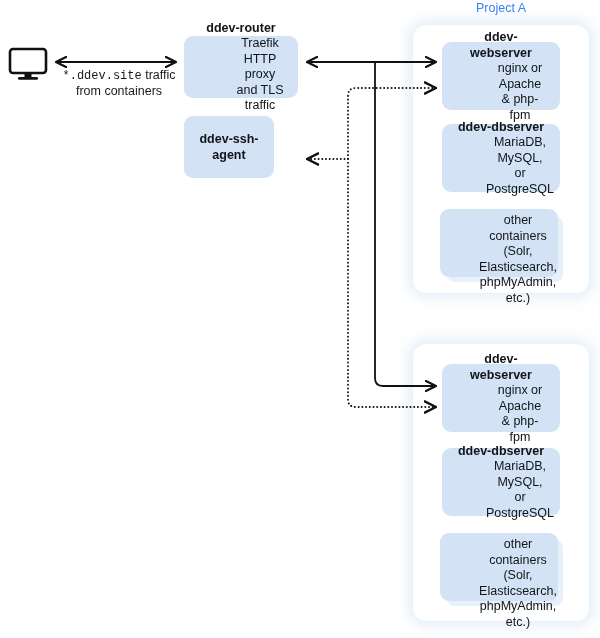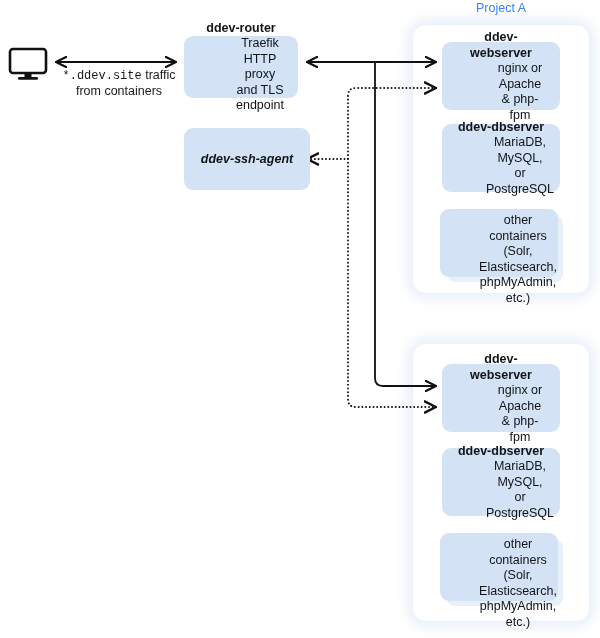--- a/index.html
+++ b/index.html
@@ -122,24 +122,24 @@
   <div class="edge-caption" style="left:44px; top:24px; width:150px;margin-top:44px;">
     <div>
       <span class="mono">*.ddev.site</span><span> traffic</span>
     </div>
     <div>from containers</div>
   </div>
 
   <div class="svc" style="left:184px; top:36px; width:114px; height:62px;">
     <div class="title">ddev-router</div>
     <div class="sub">Traefik HTTP proxy</div>
-    <div class="sub">and TLS endpoint</div>
+    <div class="sub">and TLS traffic</div>
   </div>
 
-  <div class="svc" style="left:184px; top:128px; width:126px; height:62px;font-style:italic;">
+  <div class="svc" style="left:184px; top:116px; width:90px; height:62px;">
     <div class="title">ddev-ssh-agent</div>
   </div>
 
   <div class="svc" style="left:442px; top:42px; width:118px; height:68px;">
     <div class="title">ddev-webserver</div>
     <div class="sub">nginx or Apache</div>
     <div class="sub">&amp; php-fpm</div>
   </div>
 
   <div class="svc" style="left:442px; top:124px; width:118px; height:68px;">

